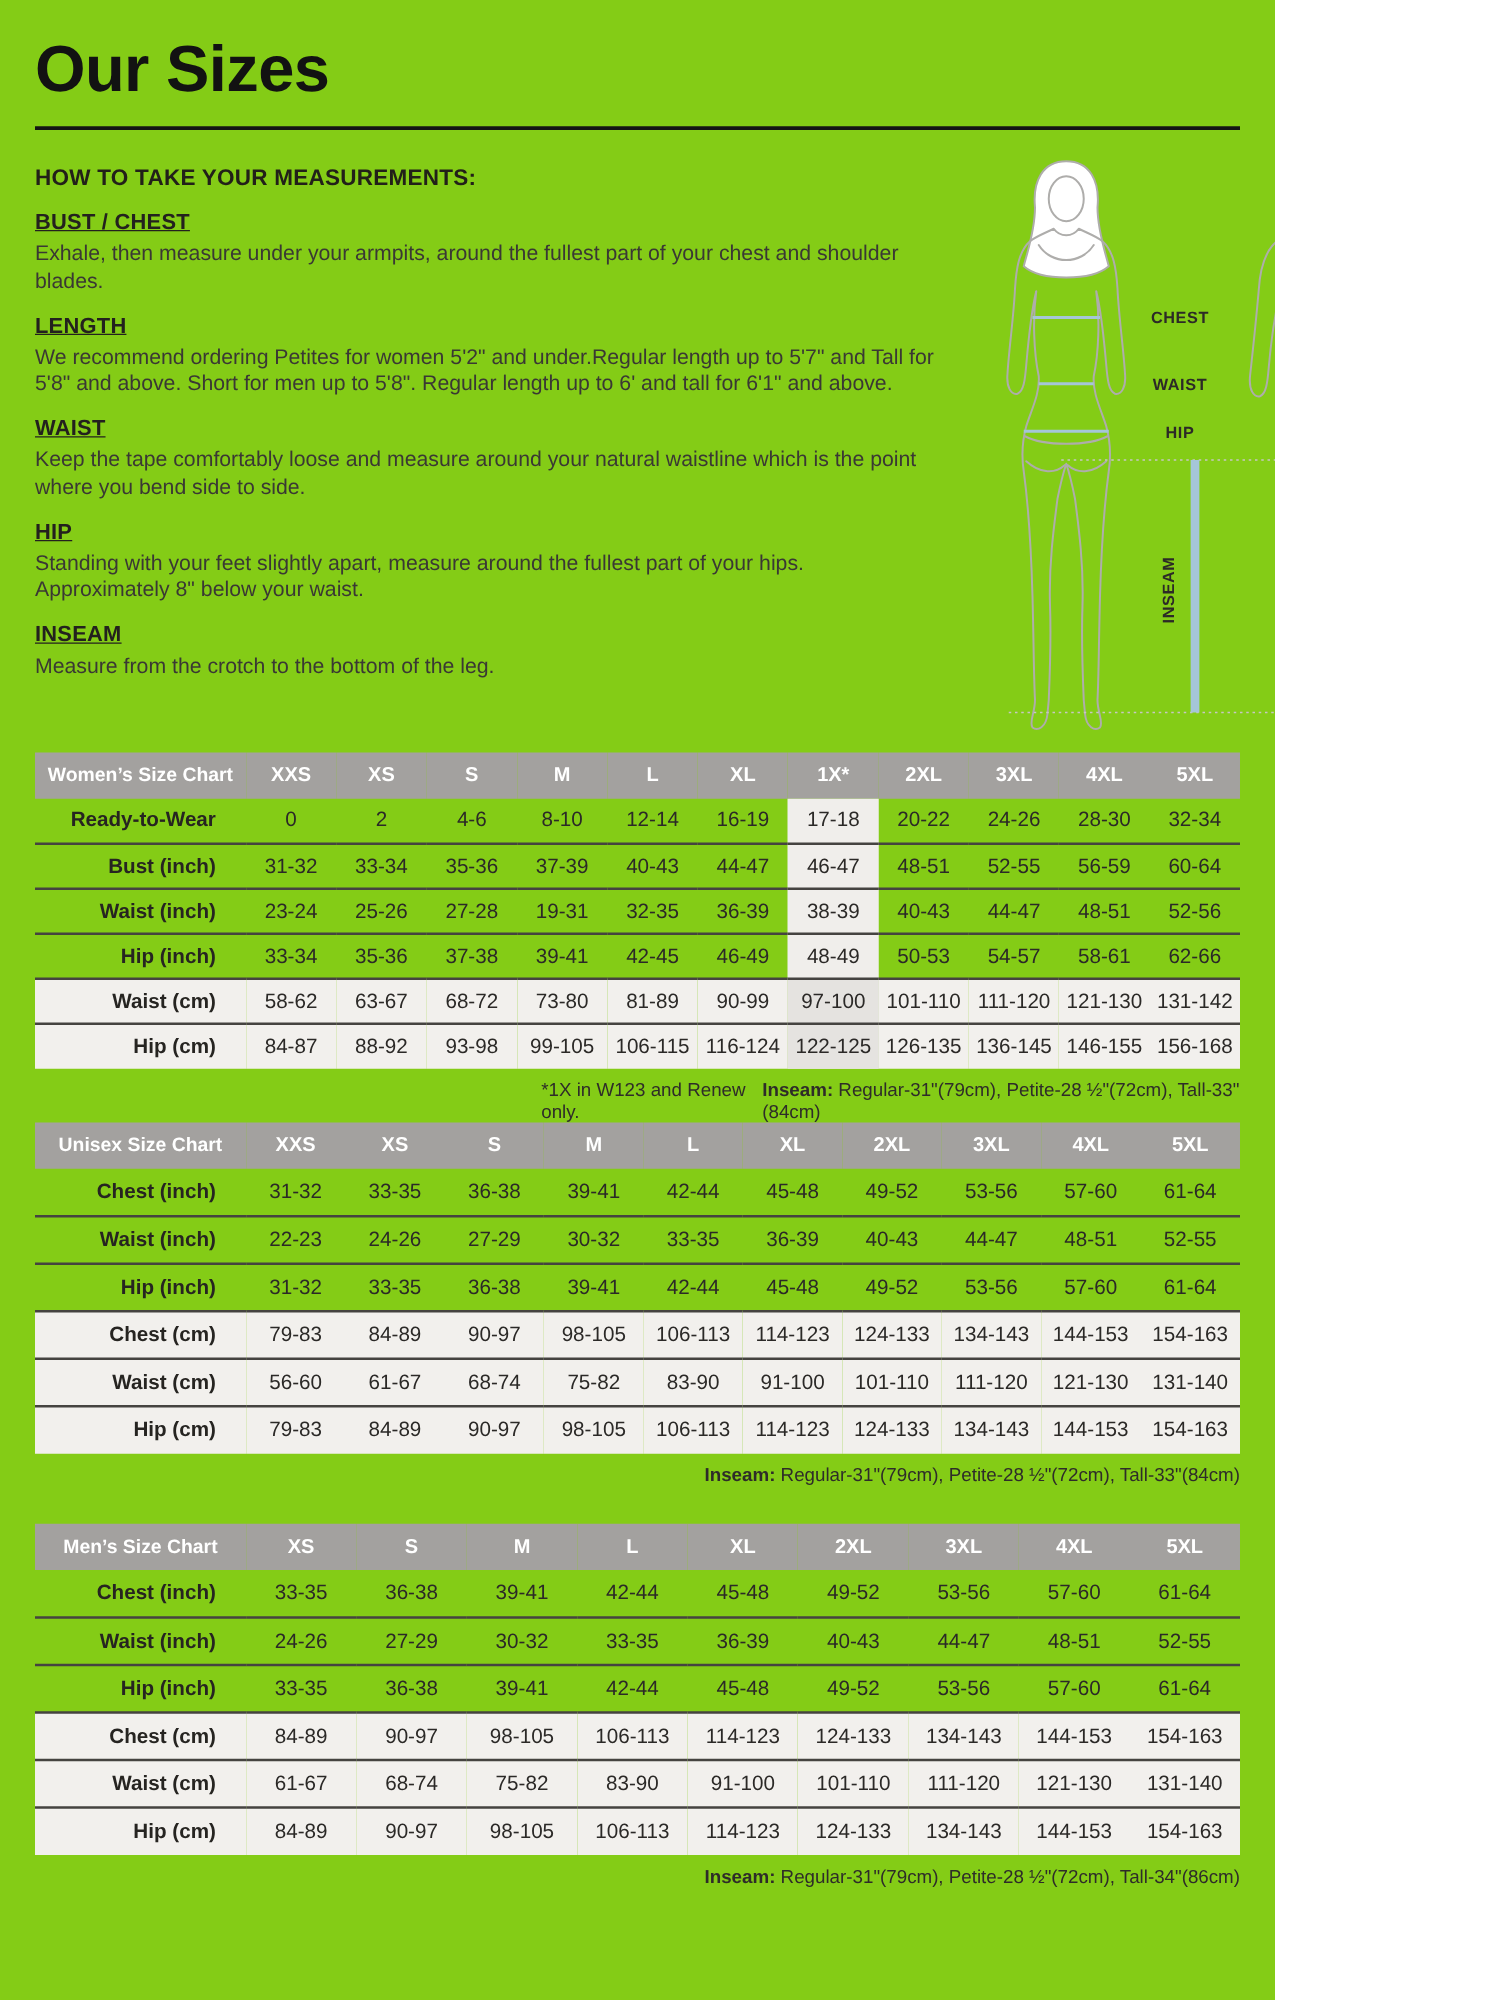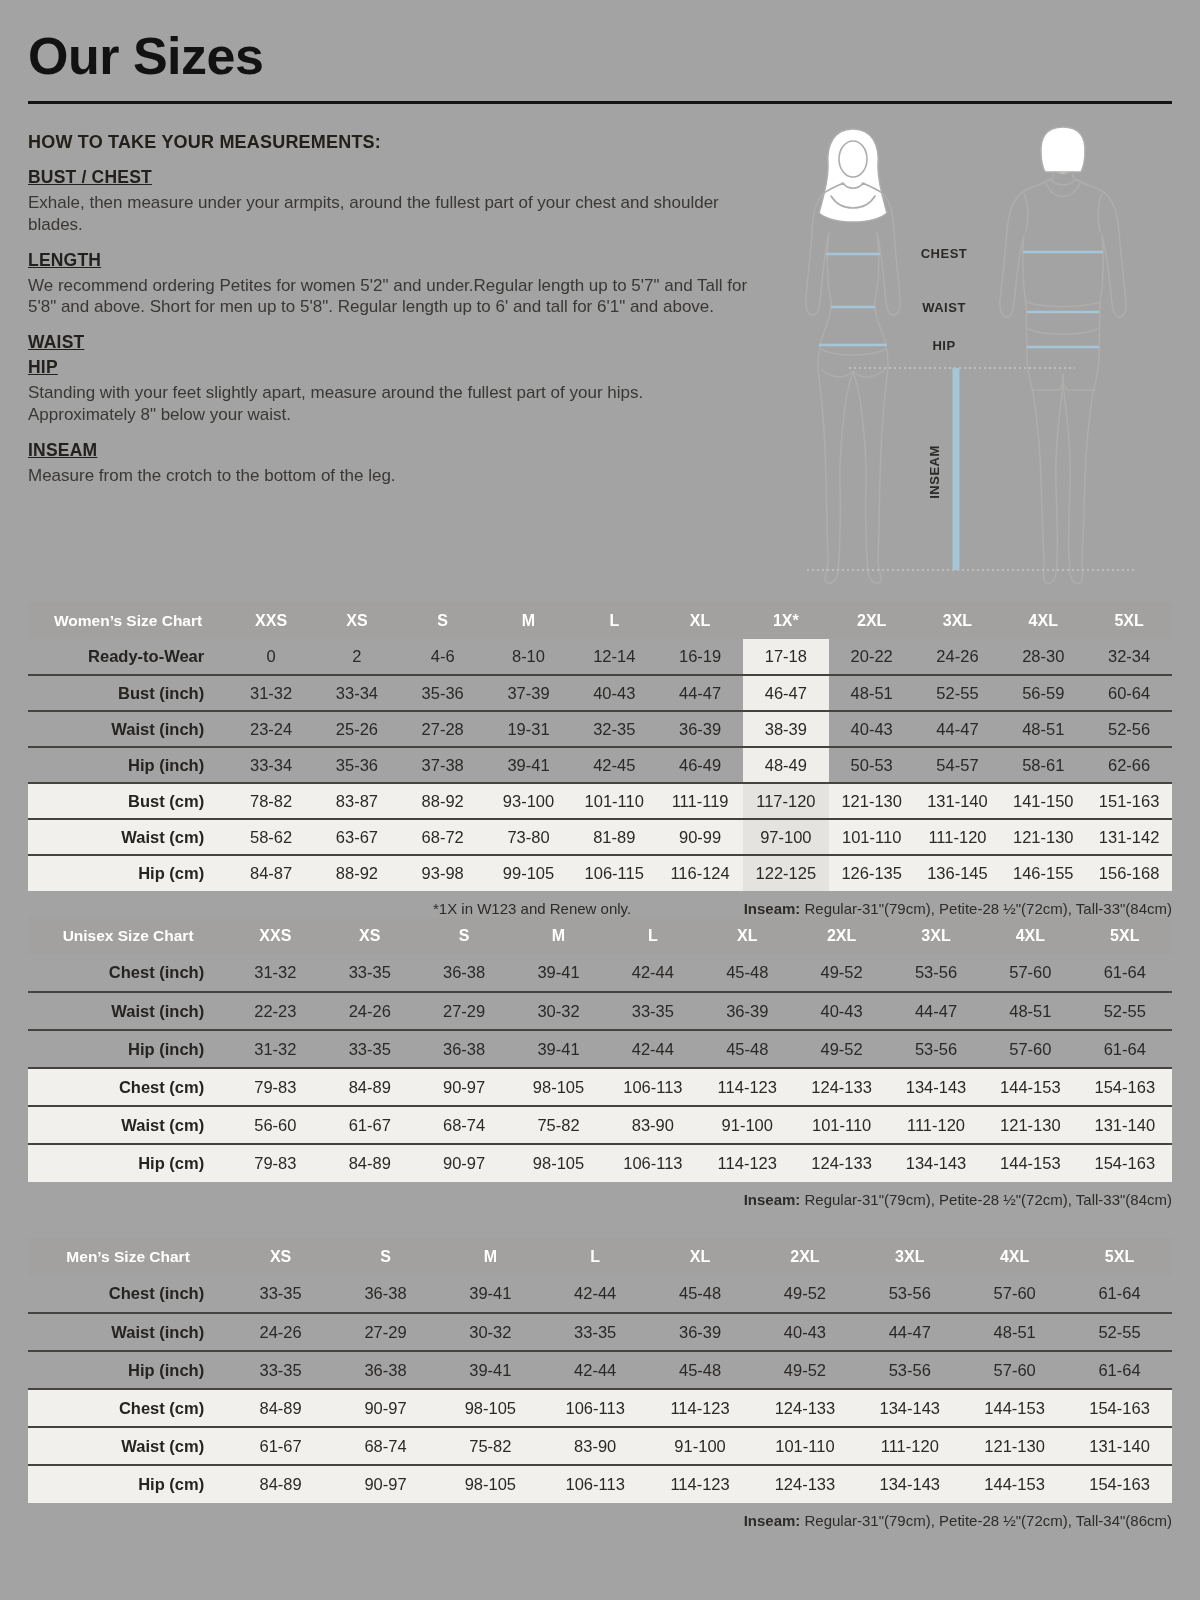--- a/index.html
+++ b/index.html
@@ -1,18 +1,18 @@
 <!DOCTYPE html>
 <html><head>
 <meta charset="utf-8">
 <style>
   * { box-sizing: border-box; }
   html,body { margin:0; padding:0; background:#ffffff; }
   body { font-family:"Liberation Sans", sans-serif; color:#2f2d2a; }
-  .page { width:1200px; height:1600px; padding:22px 28px 0; overflow:hidden; position:relative; background:#a3a3a3; }
+  .page { width:1020px; height:1600px; padding:22px 28px 0; overflow:hidden; position:relative; background:#84cc16; }
 
   h1.page-title { font-size:52px; line-height:1.1; font-weight:800; letter-spacing:-0.5px; color:#121212; margin:6px 0 16px; }
   .title-rule { border:none; border-top:3px solid #141414; margin:0 0 28px; }
 
   .content-row { display:flex; align-items:flex-start; }
   .text-col { width:735px; flex:0 0 auto; }
   h2.instructions-heading { font-size:18px; font-weight:700; color:#222019; margin:0 0 14px; letter-spacing:.2px; }
   .section h3 { font-size:17.5px; font-weight:700; color:#23211e; margin:0 0 4px; letter-spacing:.2px;text-decoration:underline; }
   .section p { font-size:17px; line-height:1.28; color:#3a3834; margin:0 0 14px; max-width:722px; }
 
@@ -55,20 +55,21 @@
       <div class="section">
         <h3>BUST / CHEST</h3>
         <p>Exhale, then measure under your armpits, around the fullest part of your chest and shoulder blades.</p>
       </div>
       <div class="section">
         <h3>LENGTH</h3>
         <p>We recommend ordering Petites for women 5'2" and under.Regular length up to 5'7" and Tall for 5'8" and above. Short for men up to 5'8". Regular length up to 6' and tall for 6'1" and above.</p>
       </div>
       <div class="section">
         <h3>WAIST</h3>
+        <p>Keep the tape comfortably loose and measure around your natural waistline which is the point where you bend side to side.</p>
       </div>
       <div class="section">
         <h3>HIP</h3>
         <p>Standing with your feet slightly apart, measure around the fullest part of your hips. Approximately 8" below your waist.</p>
       </div>
       <div class="section">
         <h3>INSEAM</h3>
         <p>Measure from the crotch to the bottom of the leg.</p>
       </div>
     </div>
@@ -205,34 +206,20 @@
               <td>39-41</td>
               <td>42-45</td>
               <td>46-49</td>
               <td class="hl">48-49</td>
               <td>50-53</td>
               <td>54-57</td>
               <td>58-61</td>
               <td>62-66</td>
             </tr>
             <tr class="shaded">
-              <th>Bust (cm)</th>
-              <td>78-82</td>
-              <td>83-87</td>
-              <td>88-92</td>
-              <td>93-100</td>
-              <td>101-110</td>
-              <td>111-119</td>
-              <td class="hl">117-120</td>
-              <td>121-130</td>
-              <td>131-140</td>
-              <td>141-150</td>
-              <td>151-163</td>
-            </tr>
-            <tr class="shaded">
               <th>Waist (cm)</th>
               <td>58-62</td>
               <td>63-67</td>
               <td>68-72</td>
               <td>73-80</td>
               <td>81-89</td>
               <td>90-99</td>
               <td class="hl">97-100</td>
               <td>101-110</td>
               <td>111-120</td>

